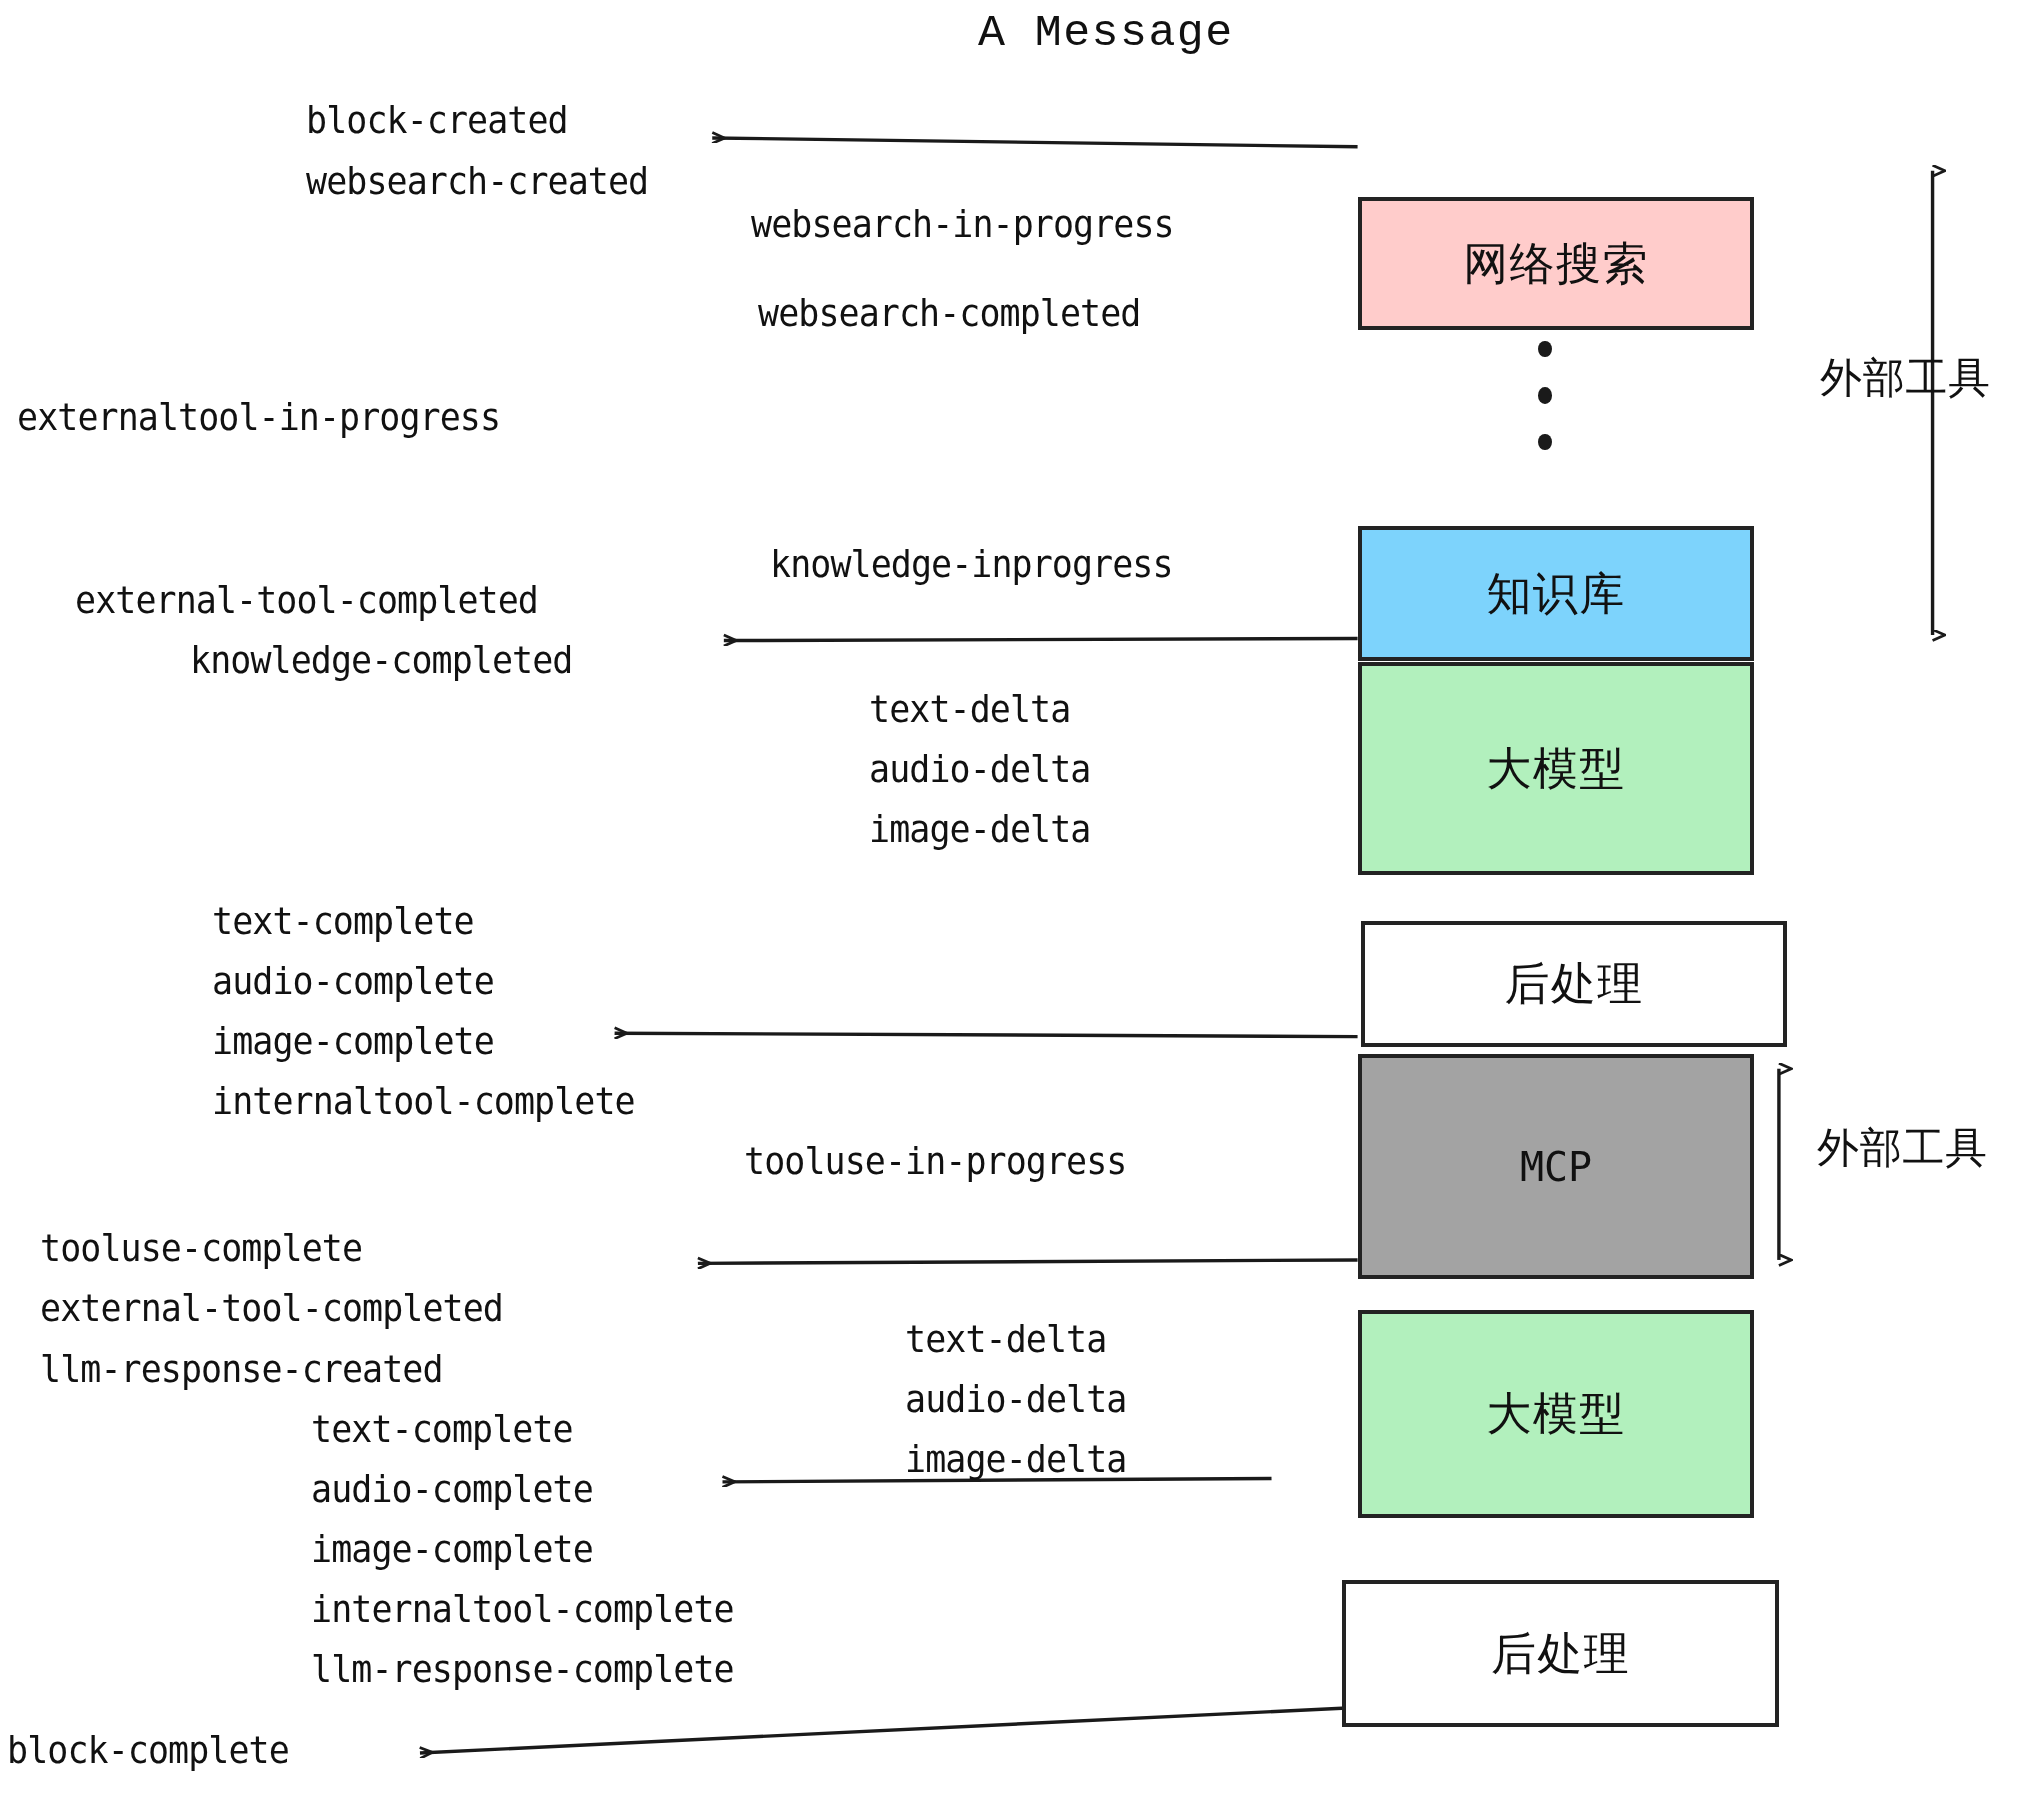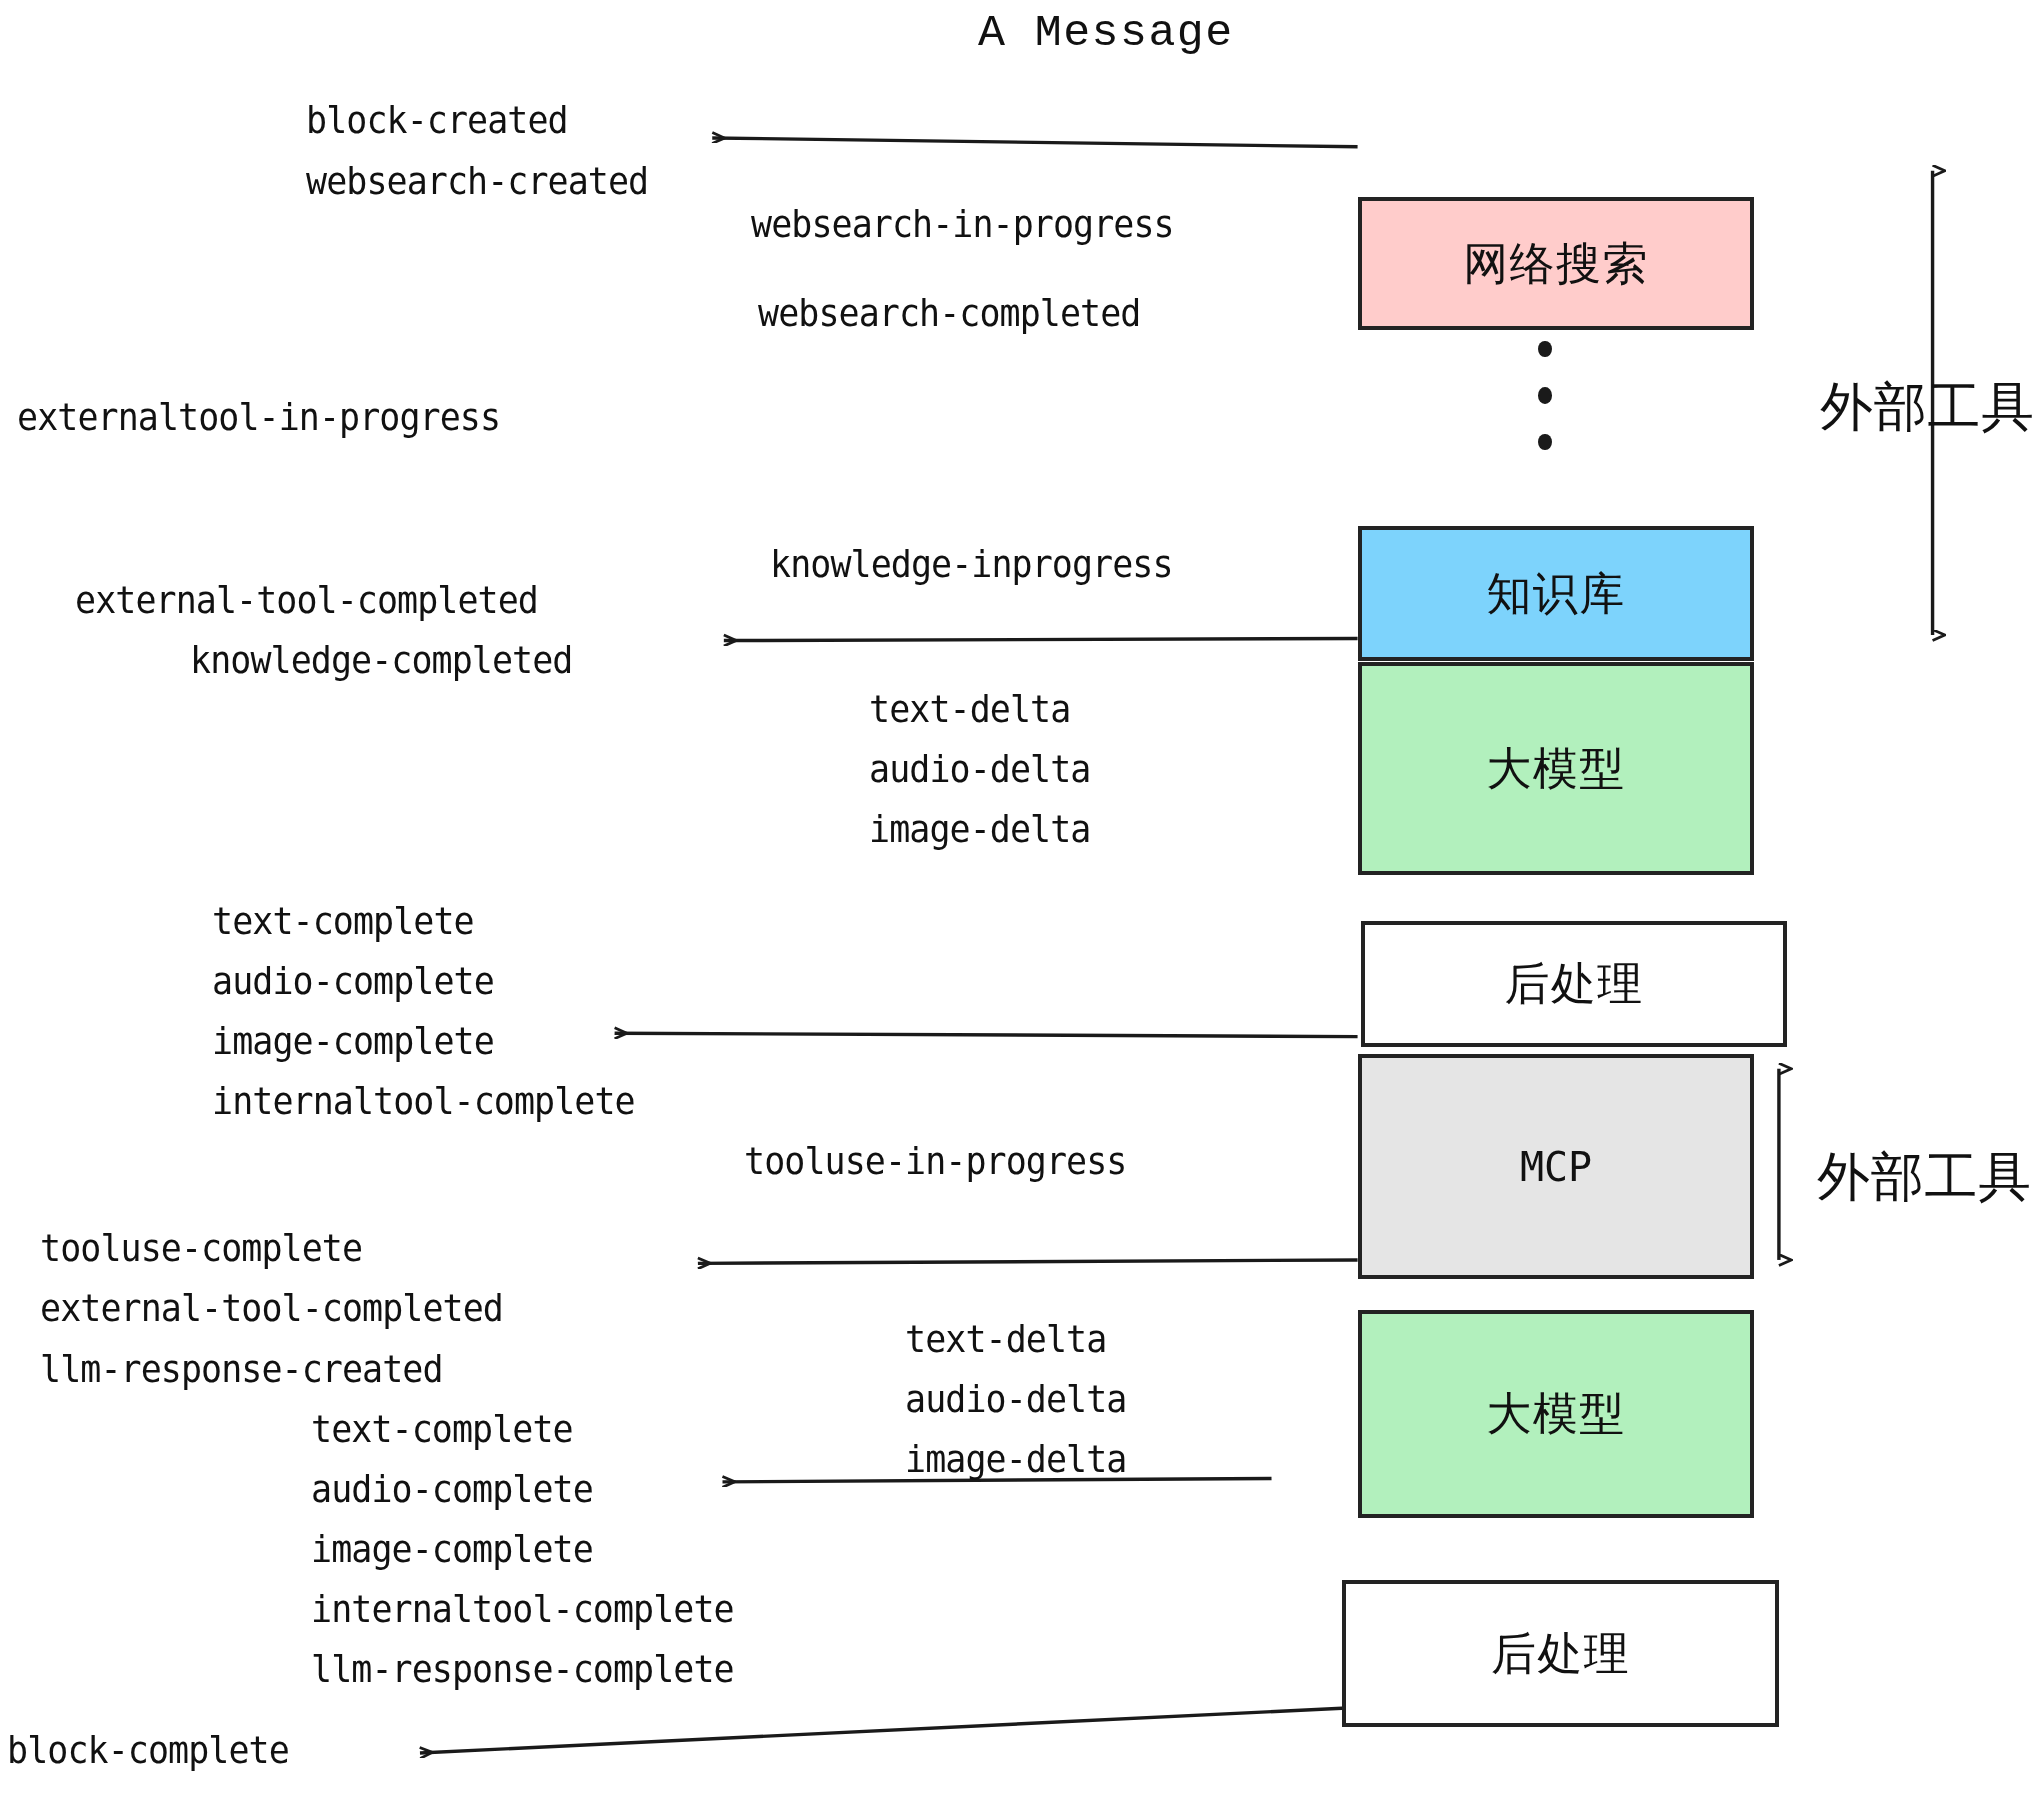--- a/index.html
+++ b/index.html
@@ -66,25 +66,24 @@
     display: block;
     width: 13.7px;
     height: 16.4px;
     border-radius: 50%;
     background: #1a1a1a;
   }
   
   .sidelabel {
     position: absolute;
     font-family: "DejaVu Sans", "Liberation Sans", sans-serif;
-    font-size: 53px;
+    font-size: 42px;
     color: #111111;
     white-space: pre;
     letter-spacing: 0.7px;
-    margin-top: 22px;
   }
   svg.overlay {
     position: absolute;
     left: 0;
     top: 0;
     width: 2035px;
     height: 1796px;
     pointer-events: none;
   }
 </style>
@@ -148,21 +147,21 @@
       <i></i>
       <i></i>
   </div>
 
   <div class="box" style="left:1358px; top:505px; width:396px; height:135px; background:#7dd3fc;">知识库</div>
 
   <div class="box" style="left:1358px; top:641px; width:396px; height:213px; background:#B2F0BD;">大模型</div>
 
   <div class="box" style="left:1361px; top:900px; width:426px; height:126px; background:#FFFFFF; border-width:4.1px;">后处理</div>
 
-  <div class="box mcp" style="left:1358px; top:1033px; width:396px; height:225px; background:#e5e5e5;">MCP</div>
+  <div class="box mcp" style="left:1358px; top:1033px; width:396px; height:225px; background:#a3a3a3;">MCP</div>
 
   <div class="box" style="left:1358px; top:1289px; width:396px; height:208px; background:#B2F0BD;">大模型</div>
 
   <div class="box" style="left:1342px; top:1559px; width:437px; height:147px; background:#FFFFFF; border-width:4.1px;">后处理</div>
 
   <div class="sidelabel" style="left:1820px; top:350px;">外部工具</div>
 
   <div class="sidelabel" style="left:1817px; top:1120px;">外部工具</div>
 
   <div class="evt" style="left:306px; top:101px;">block-created</div>

